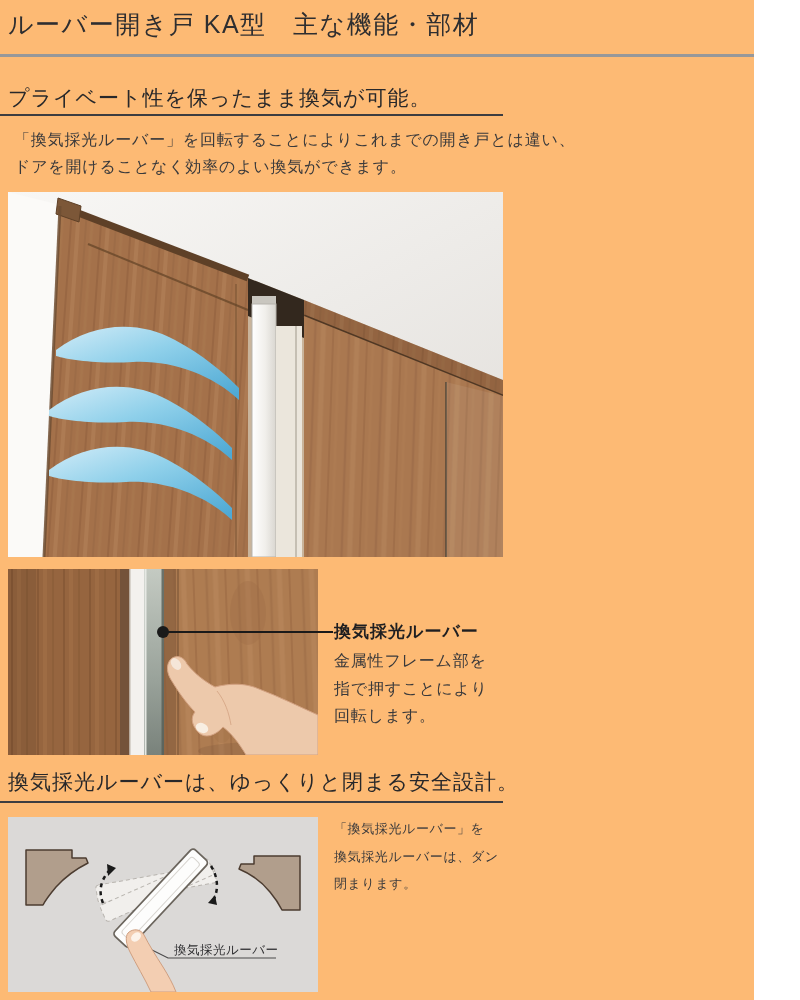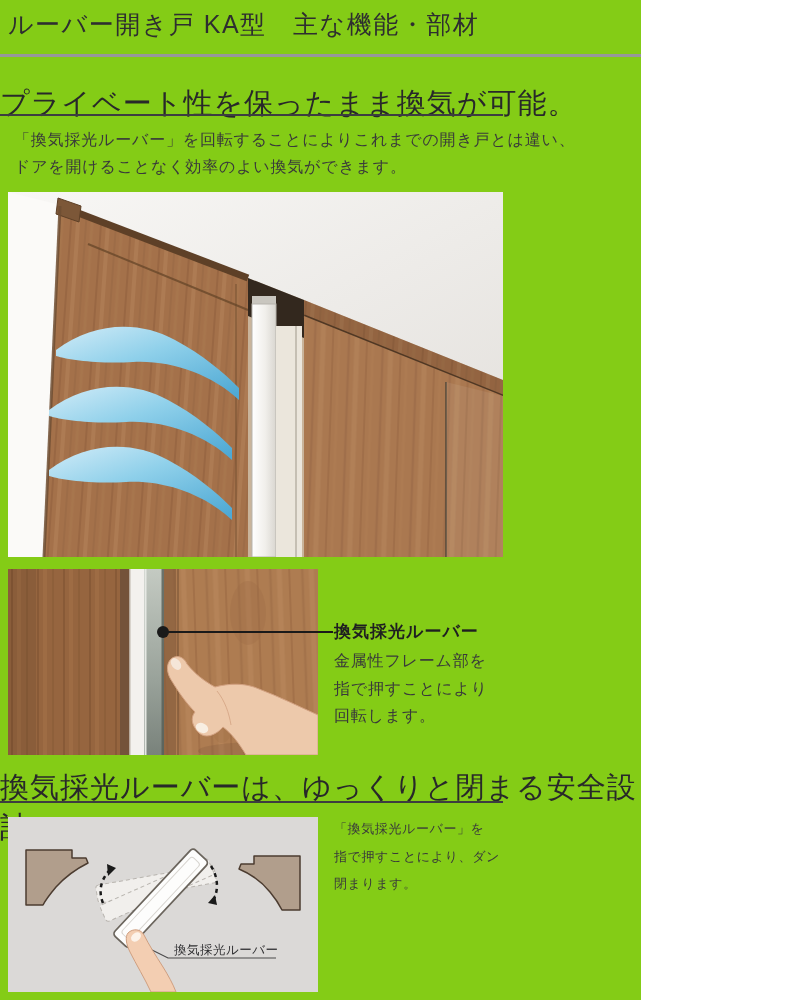--- a/index.html
+++ b/index.html
@@ -1,23 +1,23 @@
 <!DOCTYPE html>
 <html><head>
 <meta charset="utf-8">
 <style>
   * { margin:0; padding:0; box-sizing:border-box; }
   body { background:#ffffff; font-family:"Liberation Sans", sans-serif; }
-  .page { position:relative; width:641px; height:1000px; background:#84cc16; overflow:hidden; }
+  .page { position:relative; width:754px; height:1000px; background:#fdba74; overflow:hidden; }
 
   .page-title { position:absolute; left:8px; top:8px; font-size:25px; font-weight:500;
                 color:#2e2e30; letter-spacing:1.5px; }
   .title-rule { position:absolute; left:0; top:54px; width:800px; height:3px; background:#97989a; }
 
-  .sec-heading { position:absolute; left:0; font-size:29px; font-weight:500;
+  .sec-heading { position:absolute; left:8px; font-size:21px; font-weight:500;
                  color:#28282a; letter-spacing:1px; }
   .sec-underline { position:absolute; left:0; width:503px; height:2px; background:#3d3d40; }
 
   .body-line { position:absolute; left:14px; font-size:16px; color:#39393b; letter-spacing:0.8px; }
 
   .photo { position:absolute; display:block; }
 
   .callout-line { position:absolute; left:163px; top:631px; width:170px; height:2px; background:#1a1a1a; }
   .callout-dot  { position:absolute; left:157px; top:626px; width:12px; height:12px;
                   border-radius:50%; background:#1a1a1a; }
@@ -204,17 +204,17 @@
 
     <g>
       <path d="M120,116 C125,111 133,112 136,118 C141,128 148,139 155,150 C160,158 165,167 168,175
                L143,175 C137,162 128,147 122,135 C118,127 117,120 120,116 Z" fill="#f3ceb2" stroke="#cf9f80" stroke-width="1"></path>
       <ellipse cx="128" cy="120" rx="5.5" ry="4" fill="#fcf3ea" transform="rotate(-40 128 120)"></ellipse>
     </g>
   </svg>
 
   <div class="safety-desc">
     <div>「換気採光ルーバー」を</div>
-    <div>指で押すことにより、ダン</div>
+    <div>換気採光ルーバーは、ダン</div>
     <div>閉まります。</div>
   </div>
 
 </div>
 
 </body></html>

